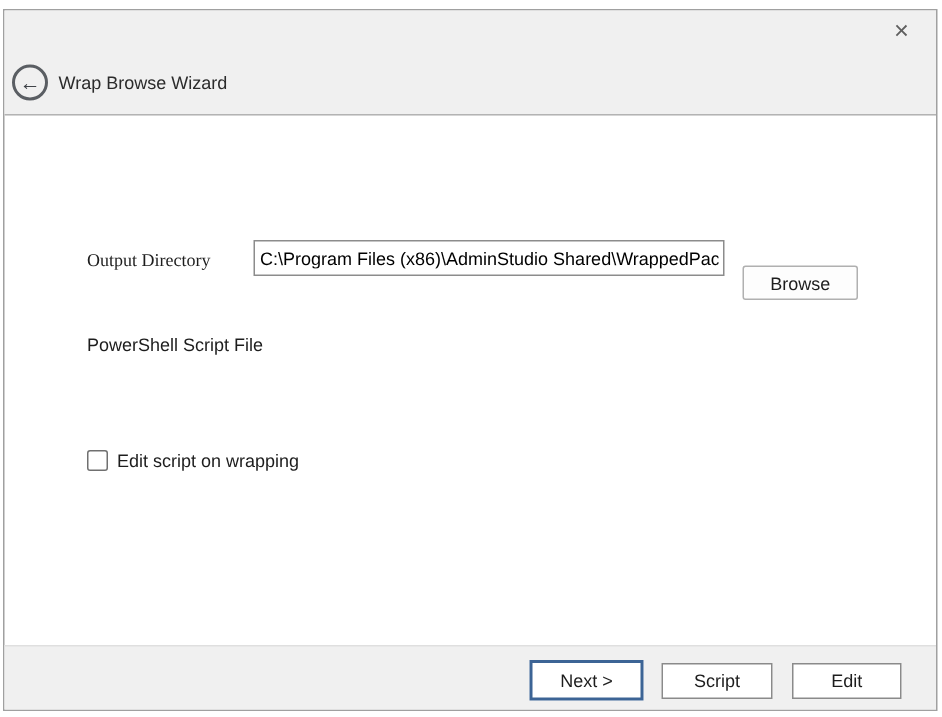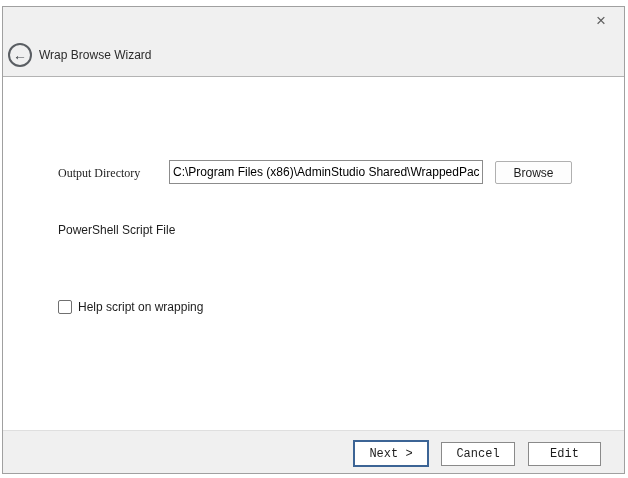--- a/index.html
+++ b/index.html
@@ -74,21 +74,21 @@
     font-family: "Liberation Sans", sans-serif;
     font-size: 12px;
     color: #000000;
     padding: 0 3px;
     outline: none;
   }
   .input-output { left: 166px; top: 153px; width: 314px; }
   .input-script { left: 166px; top: 208px; width: 242px; }
   .browse-btn {
     position: absolute;
-    left: 492px; top: 154px;
+    left: 492px; top: 170px;
     width: 77px; height: 23px;
     border: 1px solid #b0b0b0;
     border-radius: 2px;
     background: #fdfdfd;
     font-family: "Liberation Sans", sans-serif;
     font-size: 12px;
     color: #1d1d1d;
     cursor: default;
   }
   .checkbox-row {
@@ -117,21 +117,21 @@
     left: 0; right: 0; bottom: 0;
     height: 43px;
     background: #f0f0f0;
     border-top: 1px solid #dfdfdf;
   }
   .btn {
     position: absolute;
     height: 24px;
     background: #ffffff;
     border: 1px solid #8a8a8a;
-    font-family: Liberation Mono, monospace;
+    font-family: Liberation Sans, sans-serif;
     font-size: 12px;
     color: #1d1d1d;
     cursor: default;
   }
   .btn-next {
     left: 350px; top: 433px;
     width: 76px; height: 27px;
     border: 2px solid #3c6495;
   }
   .btn-cancel { left: 438px; top: 435px; width: 74px; }
@@ -152,21 +152,21 @@
 
 
   <div class="field-label label-output">Output Directory</div>
   <input class="text-input input-output" type="text" value="C:\Program Files (x86)\AdminStudio Shared\WrappedPackages" style="">
   <button class="browse-btn">Browse</button>
 
   <div class="field-label label-script">PowerShell Script File</div>
 
   <div class="checkbox-row">
     <input class="checkbox" type="checkbox" style="">
-    <span class="checkbox-label">Help script on wrapping</span>
+    <span class="checkbox-label">Edit script on wrapping</span>
   </div>
 
   <div class="footer"></div>
   <button class="btn btn-next">Next &gt;</button>
-  <button class="btn btn-cancel">Cancel</button>
+  <button class="btn btn-cancel">Script</button>
   <button class="btn btn-help">Edit</button>
 
 </div>
 
 </body></html>

